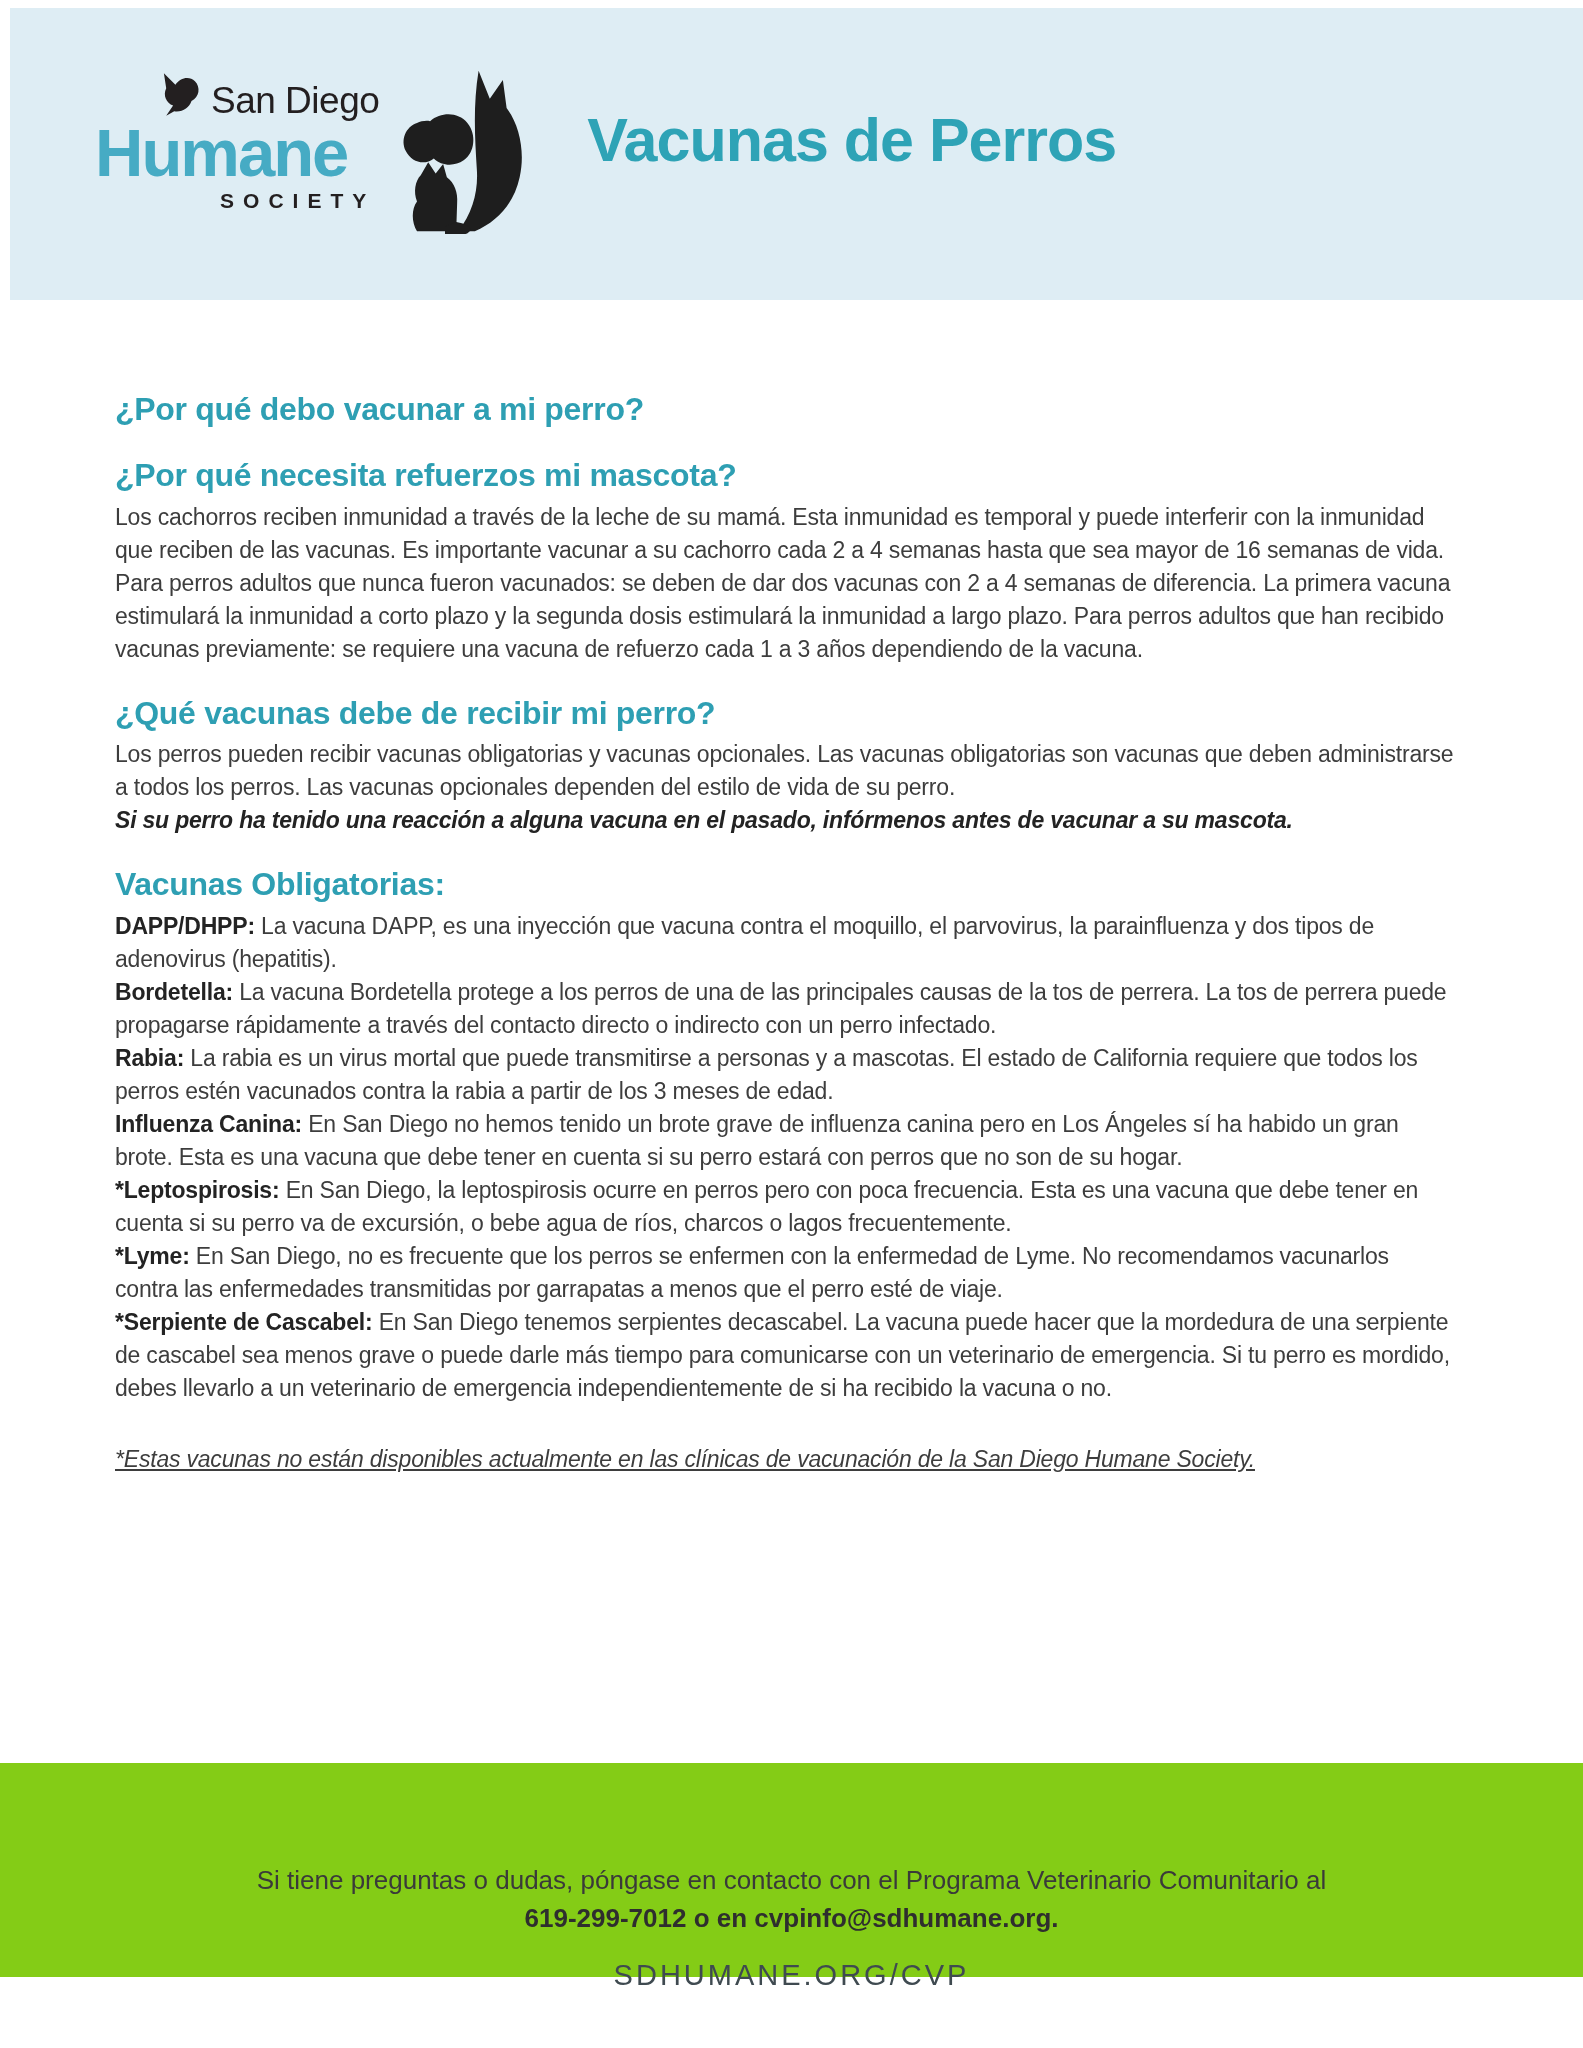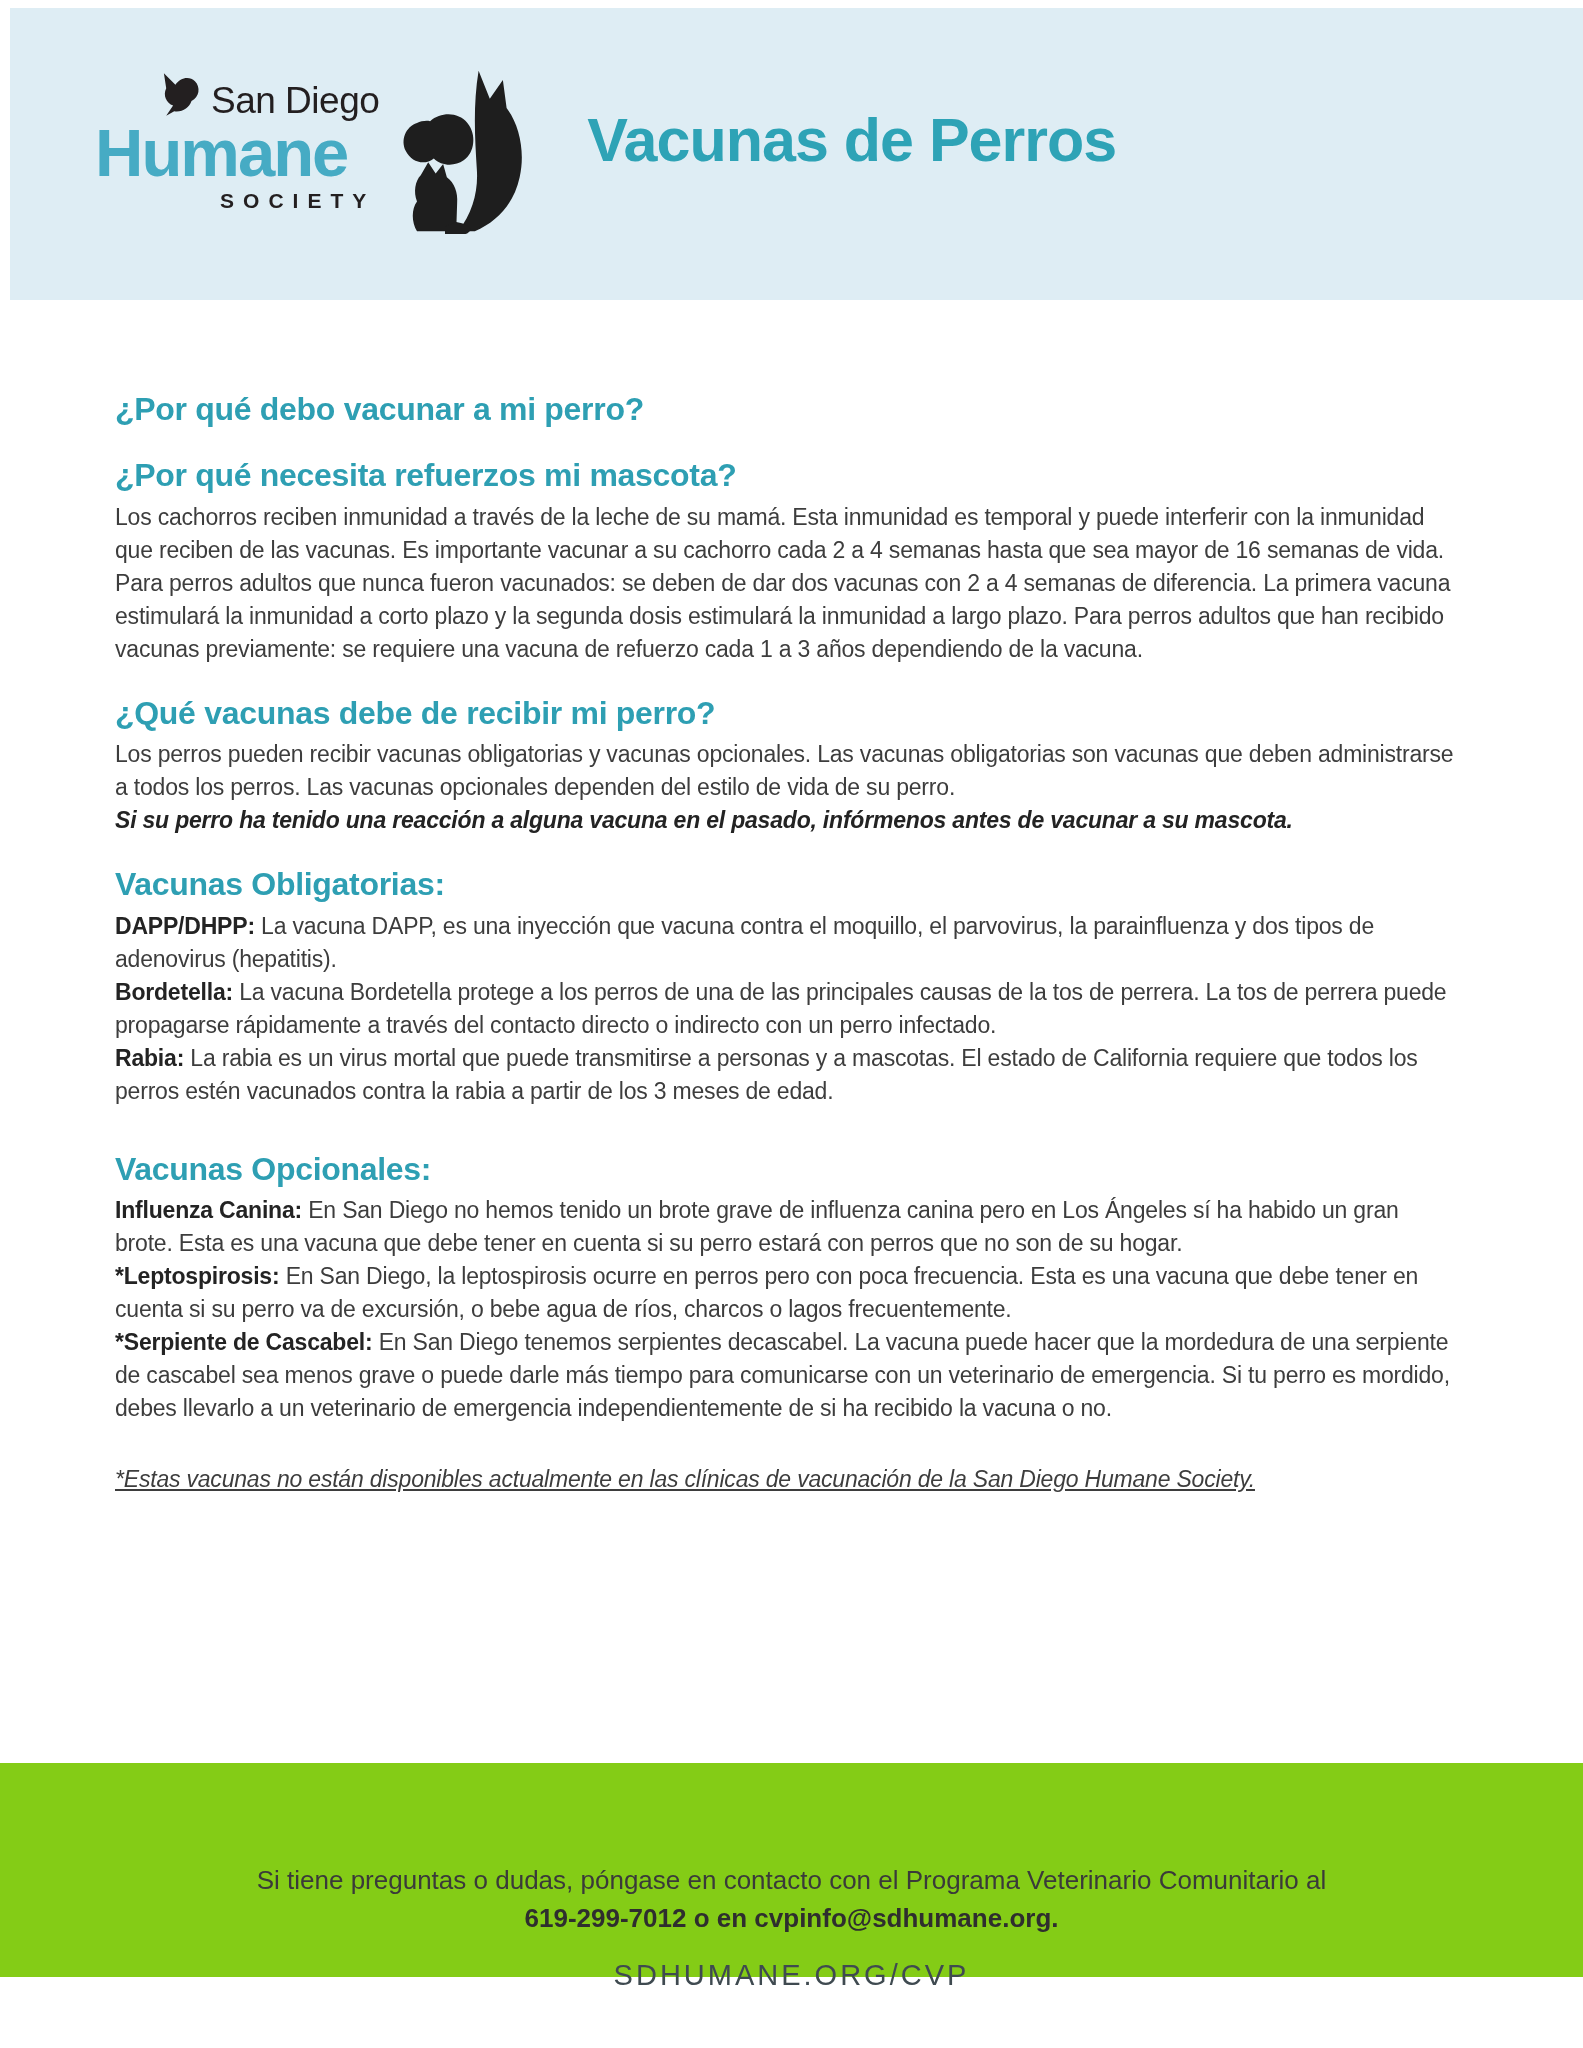--- a/index.html
+++ b/index.html
@@ -164,23 +164,23 @@
 
     <h2 class="section-heading">¿Qué vacunas debe de recibir mi perro?</h2>
     <p class="body-text">Los perros pueden recibir vacunas obligatorias y vacunas opcionales. Las vacunas obligatorias son vacunas que deben administrarse a todos los perros. Las vacunas opcionales dependen del estilo de vida de su perro.</p>
     <p class="emphasis">Si su perro ha tenido una reacción a alguna vacuna en el pasado, infórmenos antes de vacunar a su mascota.</p>
 
     <h2 class="section-heading">Vacunas Obligatorias:</h2>
     <p class="body-text"><strong class="lead">DAPP/DHPP:</strong> <span>La vacuna DAPP, es una inyección que vacuna contra el moquillo, el parvovirus, la parainfluenza y dos tipos de adenovirus (hepatitis).</span></p>
     <p class="body-text"><strong class="lead">Bordetella:</strong> <span>La vacuna Bordetella protege a los perros de una de las principales causas de la tos de perrera. La tos de perrera puede propagarse rápidamente a través del contacto directo o indirecto con un perro infectado.</span></p>
     <p class="body-text"><strong class="lead">Rabia:</strong> <span>La rabia es un virus mortal que puede transmitirse a personas y a mascotas. El estado de California requiere que todos los perros estén vacunados contra la rabia a partir de los 3 meses de edad.</span></p>
 
-    <h2 class="section-heading big-gap">Vacunas Opcionales:</h2>
     <p class="body-text"><strong class="lead">Influenza Canina:</strong> <span>En San Diego no hemos tenido un brote grave de influenza canina pero en Los Ángeles sí ha habido un gran brote. Esta es una vacuna que debe tener en cuenta si su perro estará con perros que no son de su hogar.</span></p>
     <p class="body-text"><strong class="lead">*Leptospirosis:</strong> <span>En San Diego, la leptospirosis ocurre en perros pero con poca frecuencia. Esta es una vacuna que debe tener en cuenta si su perro va de excursión, o bebe agua de ríos, charcos o lagos frecuentemente.</span></p>
+    <p class="body-text"><strong class="lead">*Lyme:</strong> <span>En San Diego, no es frecuente que los perros se enfermen con la enfermedad de Lyme. No recomendamos vacunarlos contra las enfermedades transmitidas por garrapatas a menos que el perro esté de viaje.</span></p>
     <p class="body-text"><strong class="lead">*Serpiente de Cascabel:</strong> <span>En San Diego tenemos serpientes decascabel. La vacuna puede hacer que la mordedura de una serpiente de cascabel sea menos grave o puede darle más tiempo para comunicarse con un veterinario de emergencia. Si tu perro es mordido, debes llevarlo a un veterinario de emergencia independientemente de si ha recibido la vacuna o no.</span></p>
 
     <p class="footnote">*Estas vacunas no están disponibles actualmente en las clínicas de vacunación de la San Diego Humane Society.</p>
   </div>
 </div>
 
 <div class="footer-band">
   <div class="footer-line">Si tiene preguntas o dudas, póngase en contacto con el Programa Veterinario Comunitario al</div>
   <div class="footer-contact">619-299-7012 o en cvpinfo@sdhumane.org.</div>
   <div class="footer-site">SDHUMANE.ORG/CVP</div>

